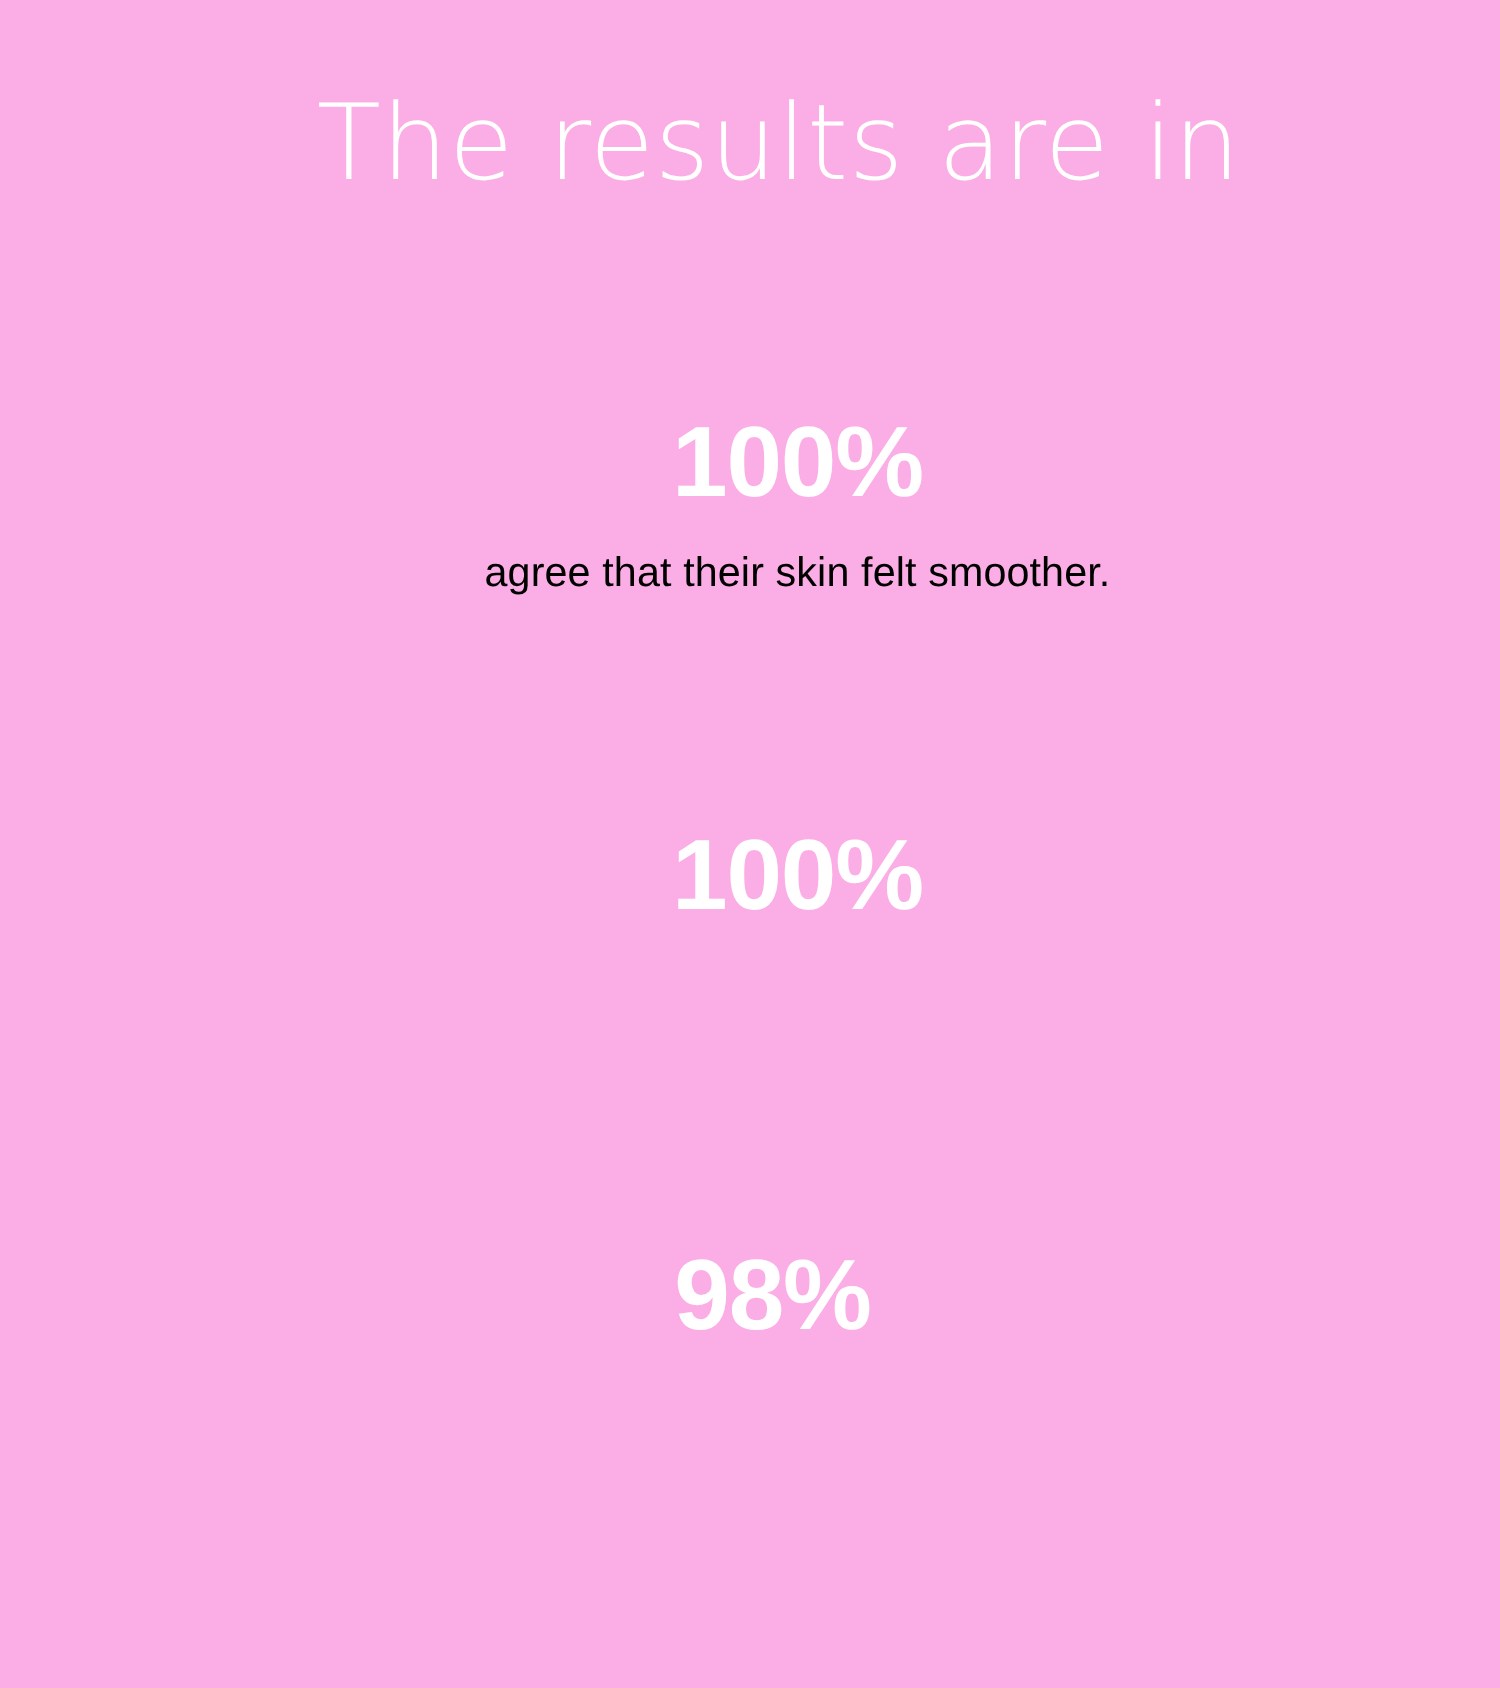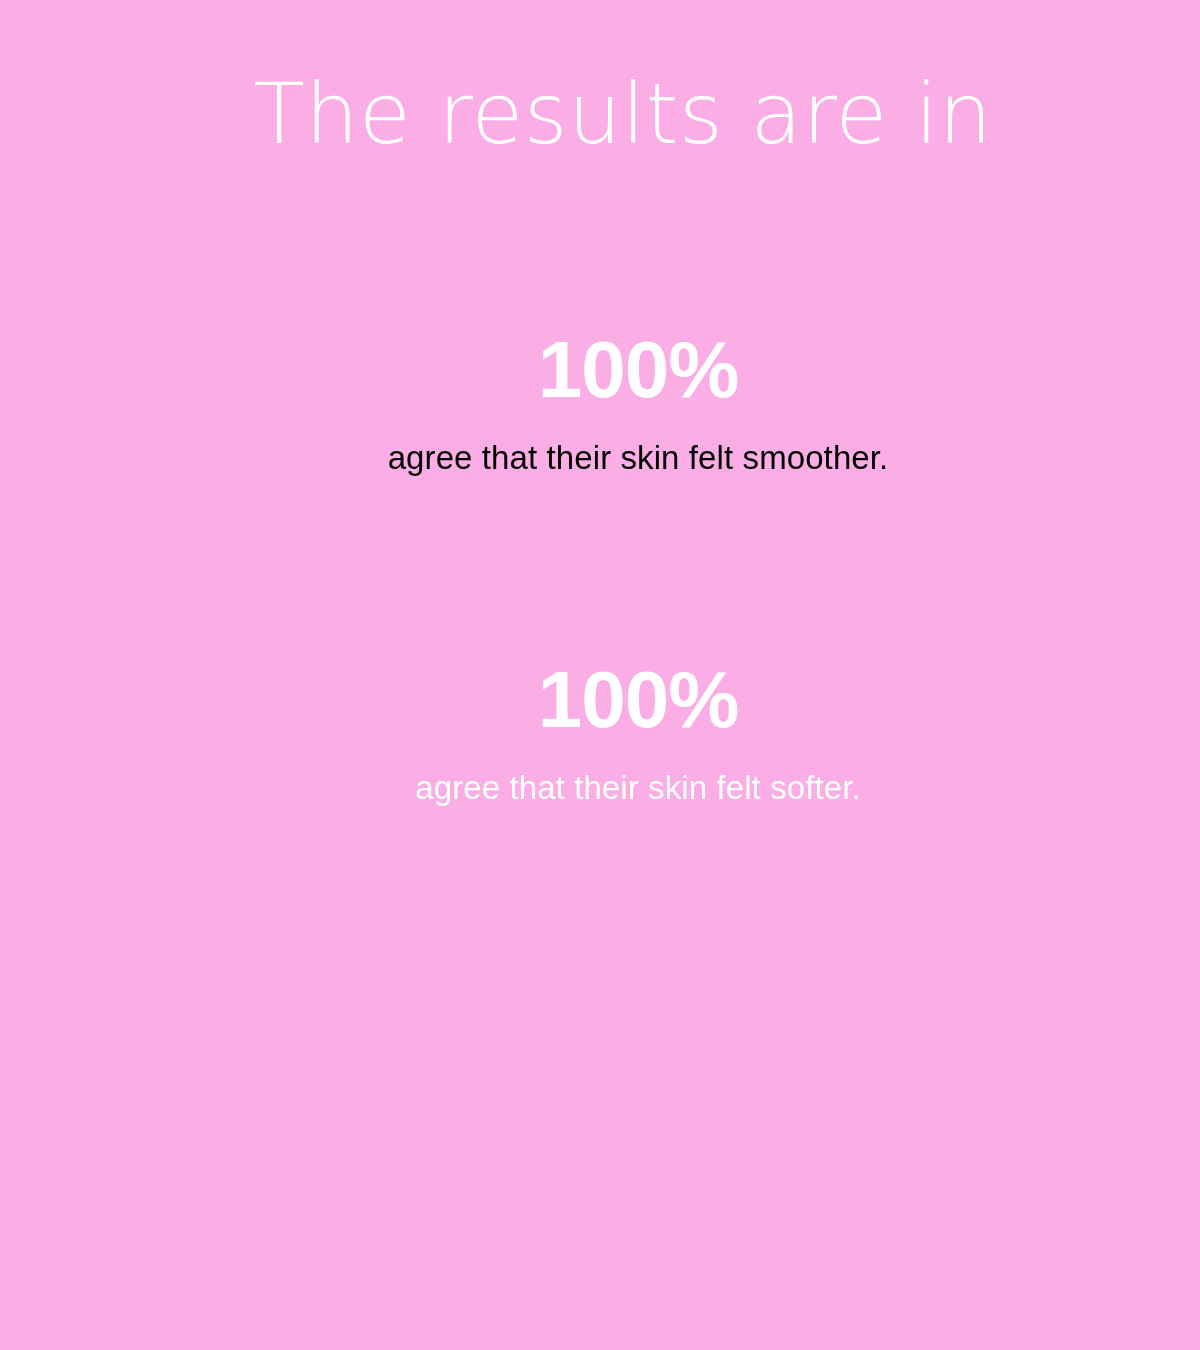--- a/index.html
+++ b/index.html
@@ -103,22 +103,20 @@
 
     <div class="stat-block b1">
       <div class="stat-value" style="color: rgb(255, 255, 255);">100%</div>
       <div class="stat-caption" style="color: #000000;">
         <span class="caption-line">agree that their skin felt smoother.</span>
       </div>
     </div>
 
     <div class="stat-block b2">
       <div class="stat-value" style="color: rgb(255, 255, 255);">100%</div>
-      <div class="stat-caption" style="color: rgb(255, 255, 255);">
-        <span class="caption-line">agree that their skin felt softer.</span>
-      </div>
     </div>
 
     <div class="stat-block b3">
+      <div class="stat-value" style="color: rgb(255, 255, 255);">98%</div>
     </div>
 
   </div>
 </div>
 
 </body></html>

